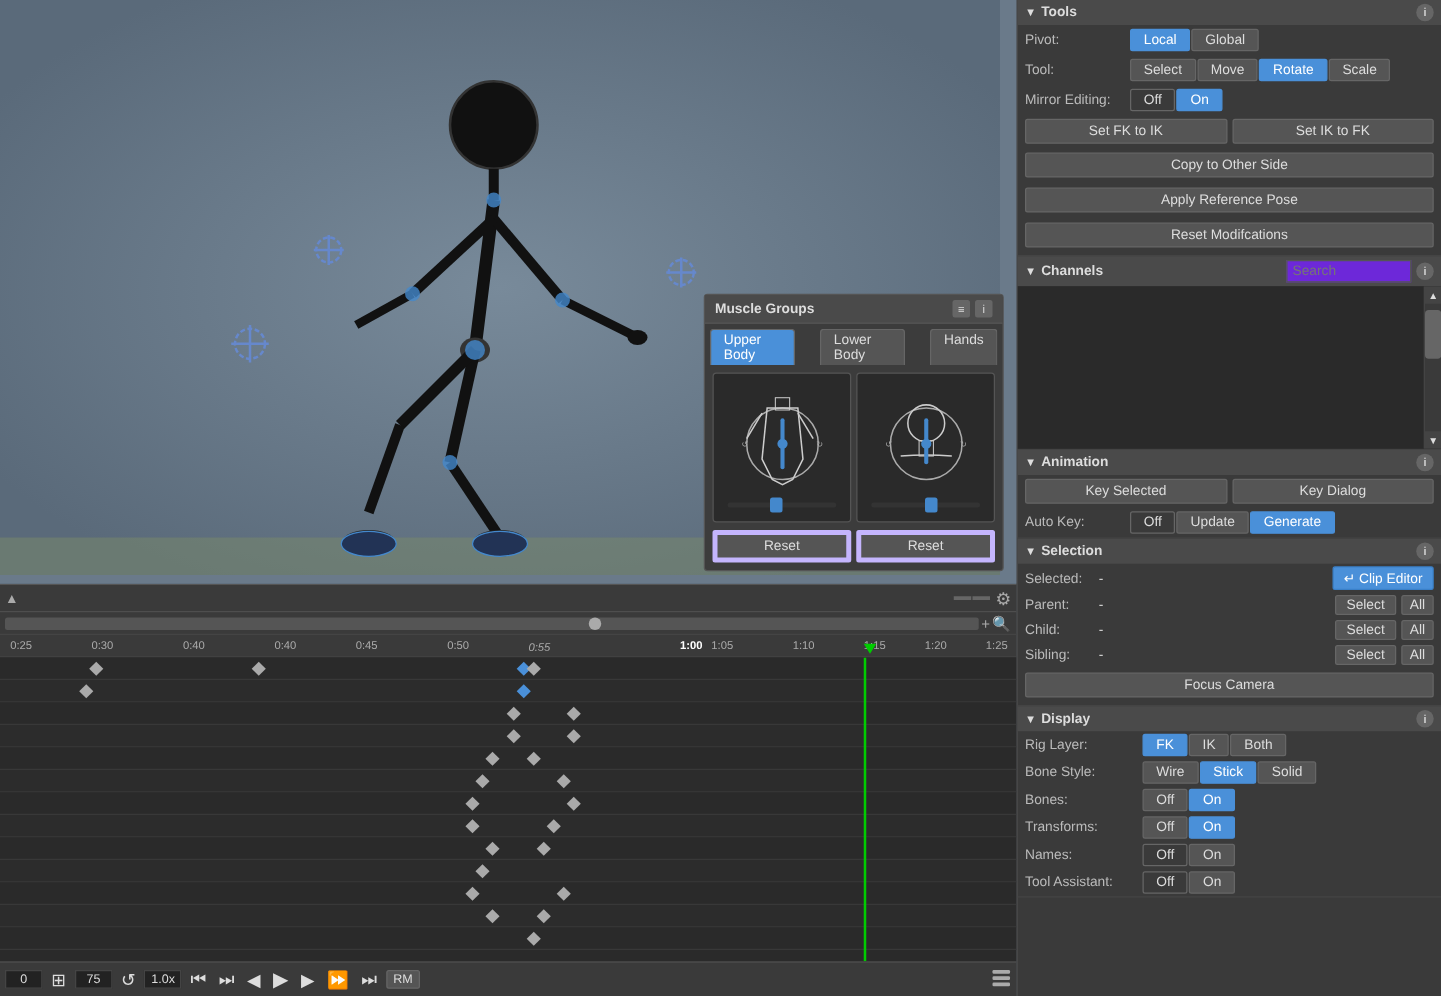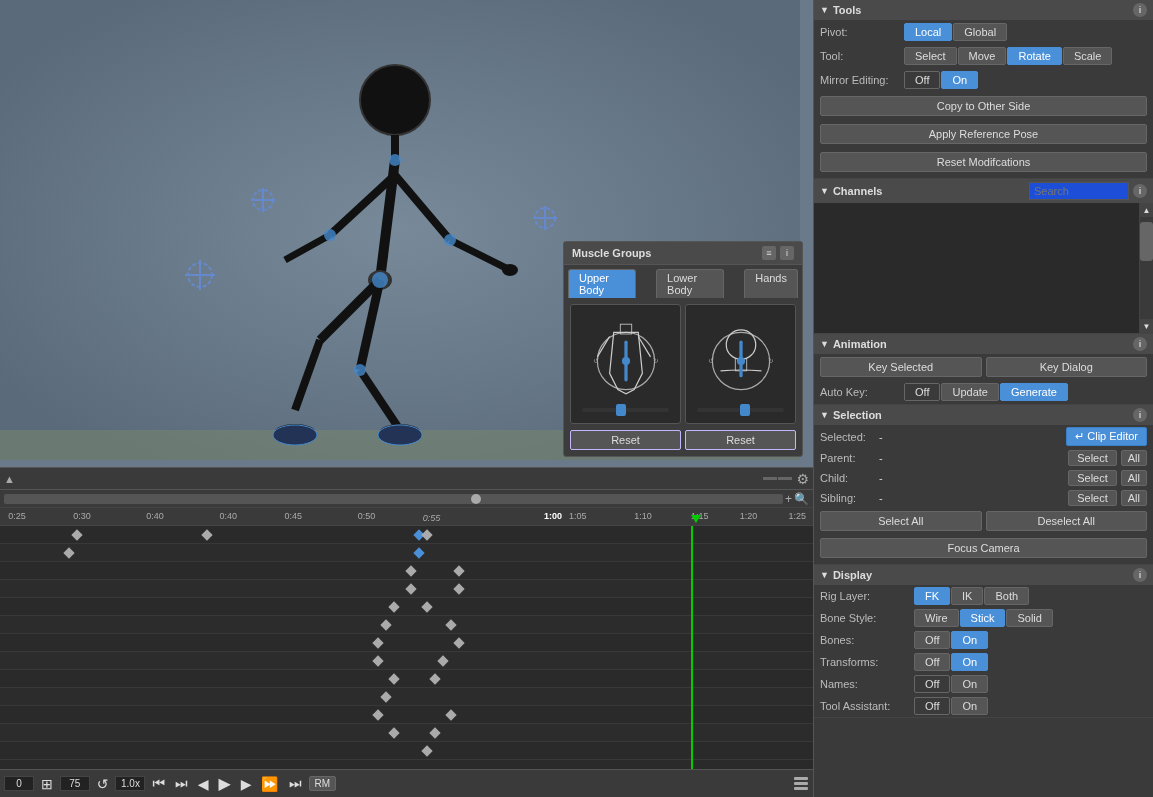--- a/index.html
+++ b/index.html
@@ -57,21 +57,21 @@
       align-items: center;
       justify-content: center;
       position: relative;
     }
     .mg-widget svg { width: 90px; height: 90px; }
 
     .mg-reset-row { display: flex; gap: 4px; padding: 0 6px 6px; }
     .mg-reset-btn {
       flex: 1;
       background: #555;
-      border: 1px solid #c4b5fd;
+      border: 4px solid #c4b5fd;
       color: #ddd;
       padding: 3px 0;
       font-size: 11px;
       cursor: pointer;
       text-align: center;
       border-radius: 2px;
     }
 
     
     .timeline-area {
@@ -259,21 +259,21 @@
       display: flex;
       align-items: center;
       padding: 2px 6px;
       gap: 4px;
       min-height: 20px;
     }
     .disp-label { color: #bbb; min-width: 90px; font-size: 11px; }
 
     
     .search-box {
-      background: #1d4ed8;
+      background: #6d28d9;
       border: 1px solid #555;
       color: #ddd;
       padding: 2px 4px;
       font-size: 11px;
       flex: 1;
       height: 18px;
     }
 
     
     .viewport-topbar {
@@ -593,20 +593,24 @@
     </div>
 
     <div class="panel-row">
       <span class="panel-label">Mirror Editing:</span>
       <div class="btn-group">
         <button class="btn-toggle active-dark" style="background:#3a3a3a;">Off</button>
         <button class="btn-toggle active-blue">On</button>
       </div>
     </div>
 
+    <div class="panel-row">
+      <button class="btn-wide">Set FK to IK</button>
+      <button class="btn-wide">Set IK to FK</button>
+    </div>
 
     <div style="padding:2px 6px;">
       <button class="btn-action">Copy to Other Side</button>
     </div>
     <div style="padding:2px 6px;">
       <button class="btn-action">Apply Reference Pose</button>
     </div>
     <div style="padding:2px 6px 4px;">
       <button class="btn-action">Reset Modifcations</button>
     </div>
@@ -685,24 +689,20 @@
       <button class="sel-all-btn">All</button>
     </div>
 
     <div class="sel-row">
       <span class="sel-label">Sibling:</span>
       <span class="sel-value">-</span>
       <button class="sel-btn">Select</button>
       <button class="sel-all-btn">All</button>
     </div>
 
-    <div class="panel-row">
-      <button class="btn-wide">Select All</button>
-      <button class="btn-wide">Deselect All</button>
-    </div>
     <div style="padding:2px 6px 4px;">
       <button class="btn-action">Focus Camera</button>
     </div>
   </div>
 
   <div class="panel-section">
     <div class="panel-section-header">
       <span class="panel-section-title">
         <span class="section-arrow">▼</span>
         <span>Display</span>

